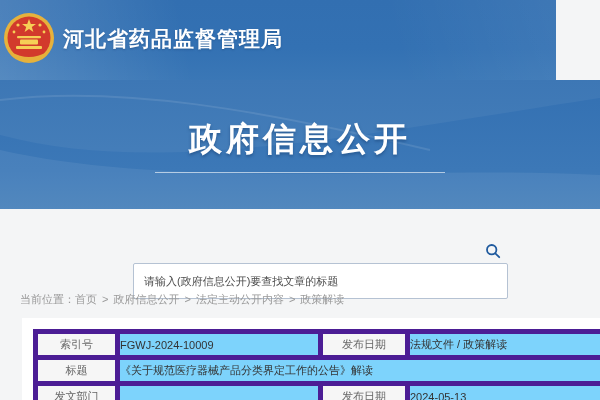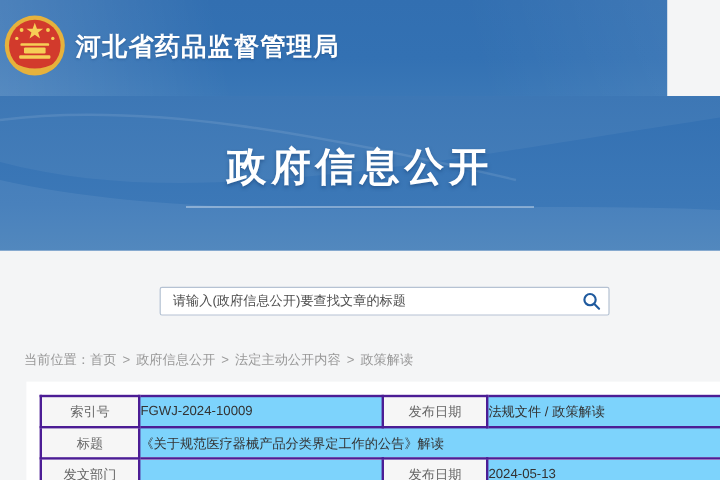--- a/index.html
+++ b/index.html
@@ -42,23 +42,23 @@
     text-shadow:0 2px 3px rgba(21,62,112,.5); white-space:nowrap;
   }
   .banner-underline {
     position:relative; margin-top:10px; width:290px; height:1px;
     background:rgba(255,255,255,.6);
   }
   
   .content { position:absolute; top:209px; left:0; width:600px; height:191px; background:#f4f5f6; }
   .search-wrap { position:absolute; left:133px; top:30px; width:375px; height:24px; }
   .search-input {
-    width:100%; height:24px; border:1px solid #b5c2d3; border-radius:2px;
+    width:100%; height:36px; border:1px solid #b5c2d3; border-radius:2px;
     background:#ffffff; padding:0 30px 0 10px; font-size:11px; color:#333;
-    font-family:"Liberation Sans","DejaVu Sans",sans-serif; outline:none;
+    font-family:"Liberation Sans","DejaVu Sans",sans-serif; outline:none;margin-top:24px;
   }
   .search-input::placeholder { color:#4d4d4d; opacity:1; }
   .search-btn {
     position:absolute; right:7px; top:4px; width:16px; height:16px;
     border:none; background:transparent; padding:0; cursor:pointer;
   }
   .breadcrumb {
     position:absolute; left:20px; top:83px; font-size:11px; color:#999;
     white-space:nowrap;
   }
@@ -69,21 +69,21 @@
   .card {
     position:absolute; left:22px; top:109px; width:700px; height:140px;
     background:#ffffff;
   }
   table.doc {
     position:absolute; left:11px; top:11px; width:680px;
     border-collapse:collapse; table-layout:fixed;
     font-size:11px;
   }
   table.doc td {
-    border:2px solid #4c1d95; height:26px; padding:0;
+    border:5px solid #4c1d95; height:26px; padding:0;
     overflow:hidden; white-space:nowrap;
   }
   td.lbl { background:#f6f6f6; color:#666; text-align:center; }
   td.val { color:#333; padding-left:12px; background:#7dd3fc; }
 </style>
 </head>
 <body>
 
 <div class="header">
   <div class="sheen"></div>

